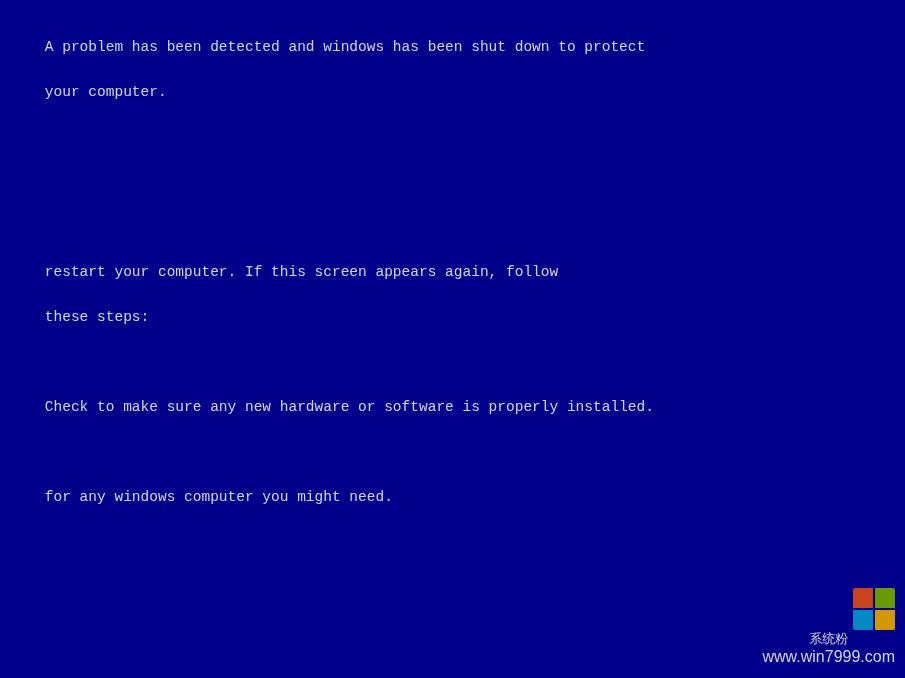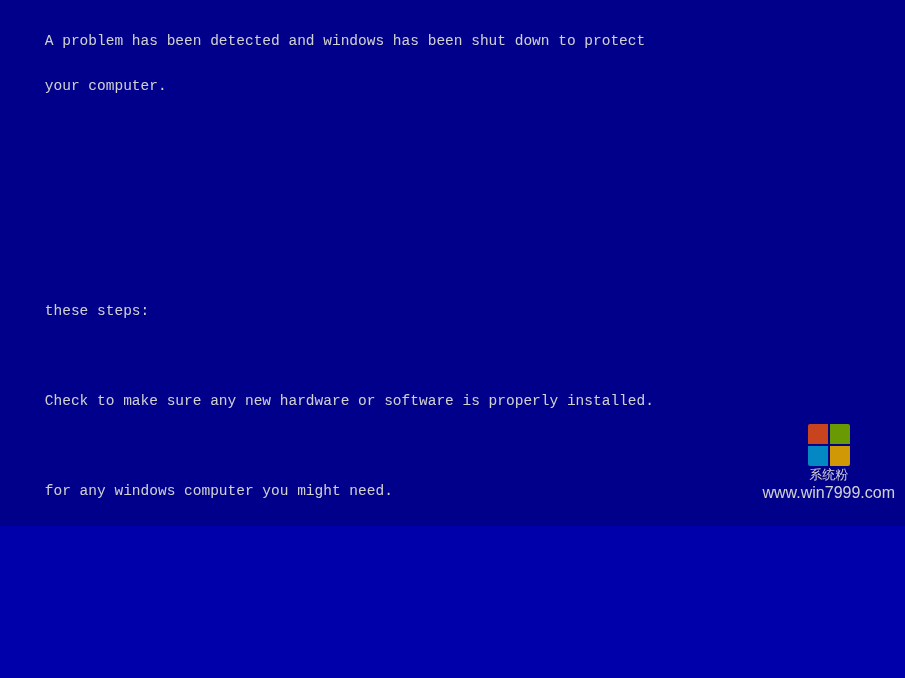--- a/index.html
+++ b/index.html
@@ -10,42 +10,42 @@
       overflow: hidden;
       position: relative;
       font-family: 'Courier New', Courier, monospace;
     }
 
     .bsod-screen {
       position: absolute;
       top: 0;
       left: 0;
       width: 905px;
-      height: 526px;
+      height: 678px;
       background: #0000aa;
-      padding: 8px 10px;
+      padding: 14px 10px;
       overflow: hidden;
     }
 
     .bsod-text {
       color: #ffffff;
       font-family: 'Courier New', Courier, monospace;
       font-size: 14.5px;
       line-height: 1.55;
       white-space: pre-wrap;
       word-break: break-all;
     }
 
     .watermark {
       position: absolute;
-      bottom: 24px;
+      bottom: 12px;
       right: 10px;
       display: flex;
       flex-direction: column;
-      align-items: center;
+      align-items: flex-end;
       gap: 0;
     }
 
     .watermark-text {
       color: #ffffff;
       font-family: Arial, sans-serif;
       font-size: 13px;
       text-align: center;
     }
 
@@ -74,21 +74,21 @@
 </head>
 <body>
 
 <div class="bsod-screen">
   <div class="bsod-text">
     <span>A problem has been detected and windows has been shut down to protect</span><br>
     <span>your computer.</span><br>
     <br>
     <br>
     <br>
-    <br>
+    <span>restart your computer. If this screen appears again, follow</span><br>
     <span>these steps:</span><br>
     <br>
     <span>Check to make sure any new hardware or software is properly installed.</span><br>
     <br>
     <span>for any windows computer you might need.</span><br>
     <br>
     <br>
     <br>
     <br>
     <br>

